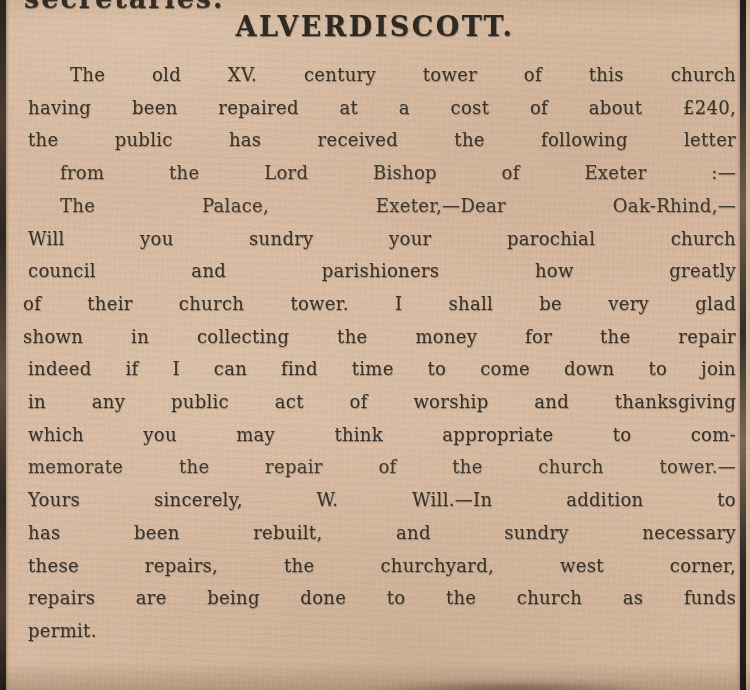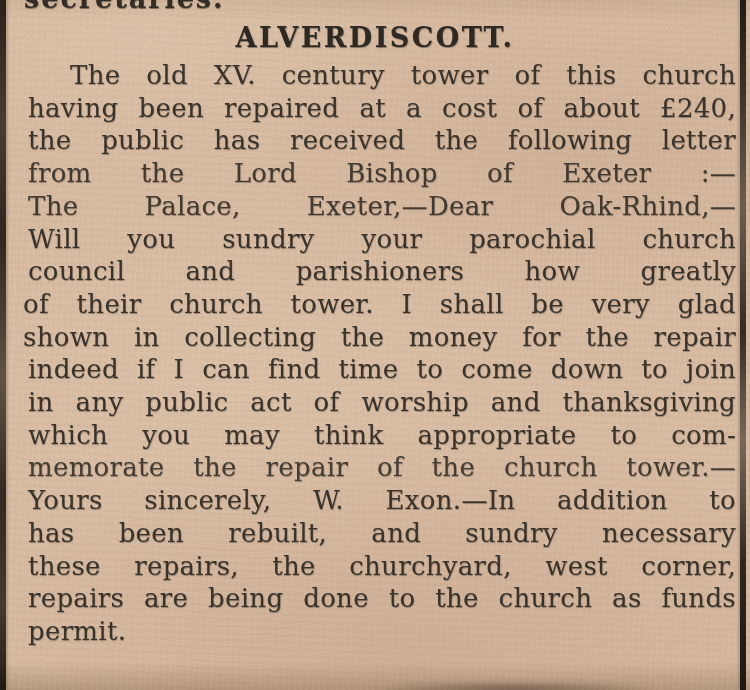--- a/index.html
+++ b/index.html
@@ -39,37 +39,37 @@
       rgba(22,17,12,0.95) 100%);
     box-shadow: -2px 0 2px rgba(90,65,45,0.22);
   }
   .fragment {
     position: absolute; left: 24px; top: -15px;
     font-size: 27px; font-weight: 700; letter-spacing: 2px; line-height: 27px;
     color: #332d26;
     text-shadow: 0.5px 0.5px 0.8px rgba(50,42,33,0.55);
   }
   .headline {
-    position: absolute; top: 23px; left: 0; width: 100%;
+    position: absolute; top: 12px; left: 0; width: 100%;
     text-align: center;
     font-size: 27px; font-weight: 700; letter-spacing: 2.5px; line-height: 30px;
     color: #2e2923;
     text-shadow: 0.6px 0.7px 0.9px rgba(46,38,30,0.50);
   }
   .body-text {
     position: absolute; top: 59px; left: 28px; width: 708px;
-    font-size: 26px; line-height: 32.7px;
+    font-size: 18px; line-height: 32.7px;
     letter-spacing: 0.3px; word-spacing: 2px;
     text-shadow: 0.5px 0.6px 0.8px rgba(58,48,38,0.40);
   }
   .line { text-align: justify; text-align-last: justify; white-space: normal; }
   .line.indent { text-indent: 42px; }
   .line.last { text-align-last: left; }
   .line:nth-child(8), .line:nth-child(9) { margin-left: -5px; }
-  .line:nth-child(4), .line:nth-child(5) { color: #423a30; }
+  .line:nth-child(4), .line:nth-child(5) { color: #423a30; margin-left: 32px; }
   .line:nth-child(13) { color: #453d33; }
   .ghost-smudge {
     position: absolute; left: 368px; bottom: -7px; width: 290px; height: 16px;
     background: radial-gradient(ellipse at center, rgba(62,48,34,0.55), rgba(62,48,34,0.0) 72%);
     filter: blur(2.5px);
   }
 </style>
 </head>
 <body>
 
@@ -89,21 +89,21 @@
     <div class="line">from the Lord Bishop of Exeter :—</div>
     <div class="line">The Palace, Exeter,—Dear Oak-Rhind,—</div>
     <div class="line">Will you sundry your parochial church</div>
     <div class="line">council and parishioners how greatly</div>
     <div class="line">of their church tower.  I shall be very glad</div>
     <div class="line">shown in collecting the money for the repair</div>
     <div class="line">indeed if I can find time to come down to join</div>
     <div class="line">in any public act of worship and thanksgiving</div>
     <div class="line">which you may think appropriate to com-</div>
     <div class="line">memorate the repair of the church tower.—</div>
-    <div class="line">Yours sincerely, W. Exon.—In addition to</div>
+    <div class="line">Yours sincerely, W. Will.—In addition to</div>
     <div class="line">has been rebuilt, and sundry necessary</div>
     <div class="line">these repairs, the churchyard, west corner,</div>
     <div class="line">repairs are being done to the church as funds</div>
     <div class="line last">permit.</div>
   </div>
 
   <div class="ghost-smudge"></div>
 
 </div>
 

